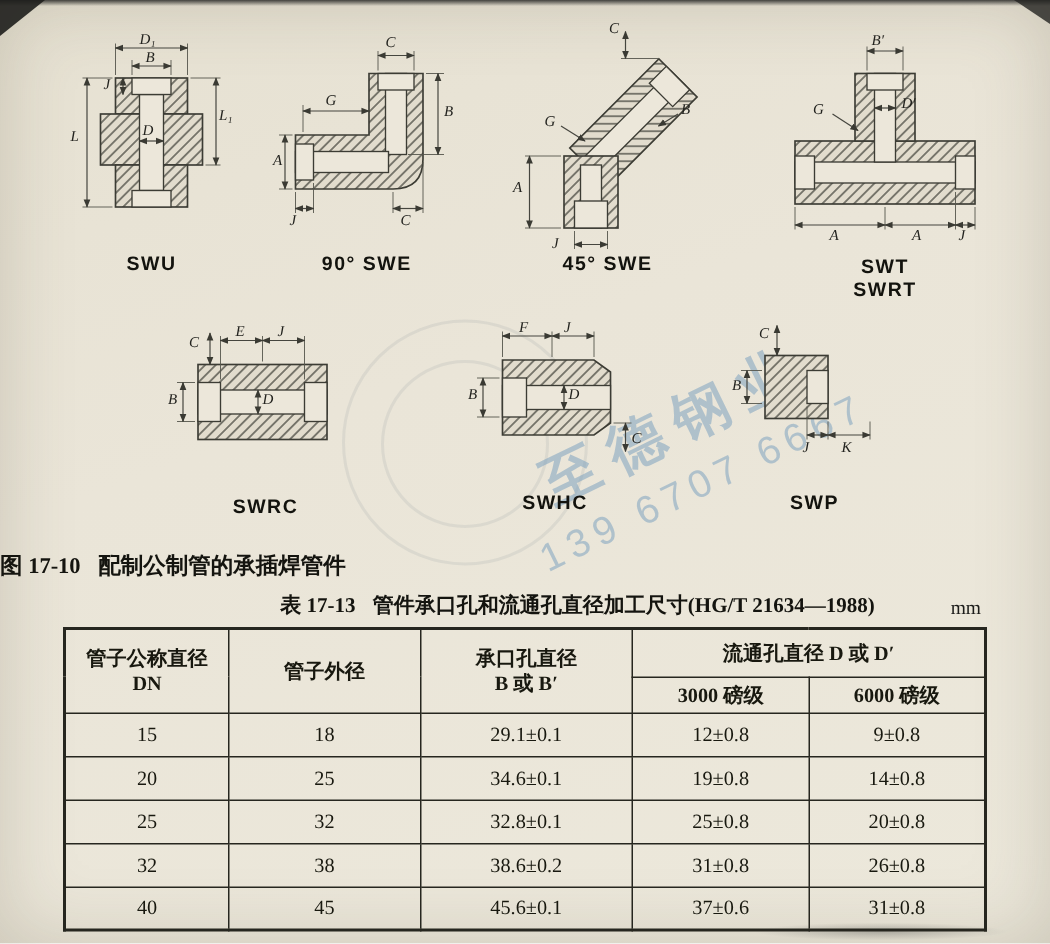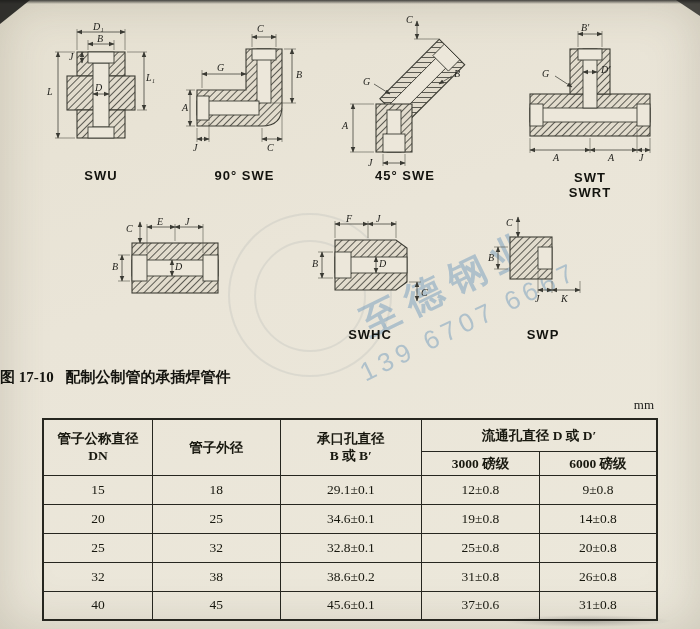--- a/index.html
+++ b/index.html
@@ -227,20 +227,21 @@
       <line class="ext" x1="18" y1="73" x2="6" y2="73"></line>
       <line class="dim" x1="10" y1="47" x2="10" y2="73" marker-start="url(#ah)" marker-end="url(#ah)"></line>
       <line class="dim" x1="60" y1="52" x2="60" y2="68" marker-start="url(#ah)" marker-end="url(#ah)"></line>
     </svg>
     <span class="lbl" style="left:14px;top:15px">C</span>
     <span class="lbl" style="left:45px;top:8px">E</span>
     <span class="lbl" style="left:73px;top:8px">J</span>
     <span class="lbl" style="left:0px;top:53px">B</span>
     <span class="lbl" style="left:63px;top:53px">D</span>
     <figcaption class="dcap" style="top:122px">
+      <div>SWRC</div>
     </figcaption>
   </figure>
 
   <figure class="diag" style="left:305px;top:205px;width:130px;height:150px">
     <svg width="120" height="115" viewBox="0 0 120 115" style="margin-left:5px">
       <path class="body" d="M25,35 H86 L97,43 V77 L86,85 H25 Z"></path>
       <rect class="bore" x="25" y="52" width="72" height="16"></rect>
       <rect class="bore" x="25" y="47" width="16" height="26"></rect>
       <line class="ext" x1="25" y1="33" x2="25" y2="16"></line>
       <line class="ext" x1="58" y1="33" x2="58" y2="16"></line>
@@ -279,20 +280,24 @@
     <span class="lbl" style="left:18px;top:12px">C</span>
     <span class="lbl" style="left:0px;top:47px">B</span>
     <span class="lbl" style="left:47px;top:88px">J</span>
     <span class="lbl" style="left:73px;top:88px">K</span>
     <figcaption class="dcap" style="top:122px">SWP</figcaption>
   </figure>
 
   <div class="figcap">
     <span class="capno">图 17-10</span>
     <span>配制公制管的承插焊管件</span>
+  </div>
+  <div class="tabcap">
+    <span class="capno">表 17-13</span>
+    <span>管件承口孔和流通孔直径加工尺寸(HG/T 21634—1988)</span>
   </div>
   <div class="unit">mm</div>
 
   <table class="tbl">
     <colgroup>
       <col style="width:110px">
         <col style="width:128px">
         <col style="width:142px">
       <col style="width:118px">
         <col style="width:118px">

